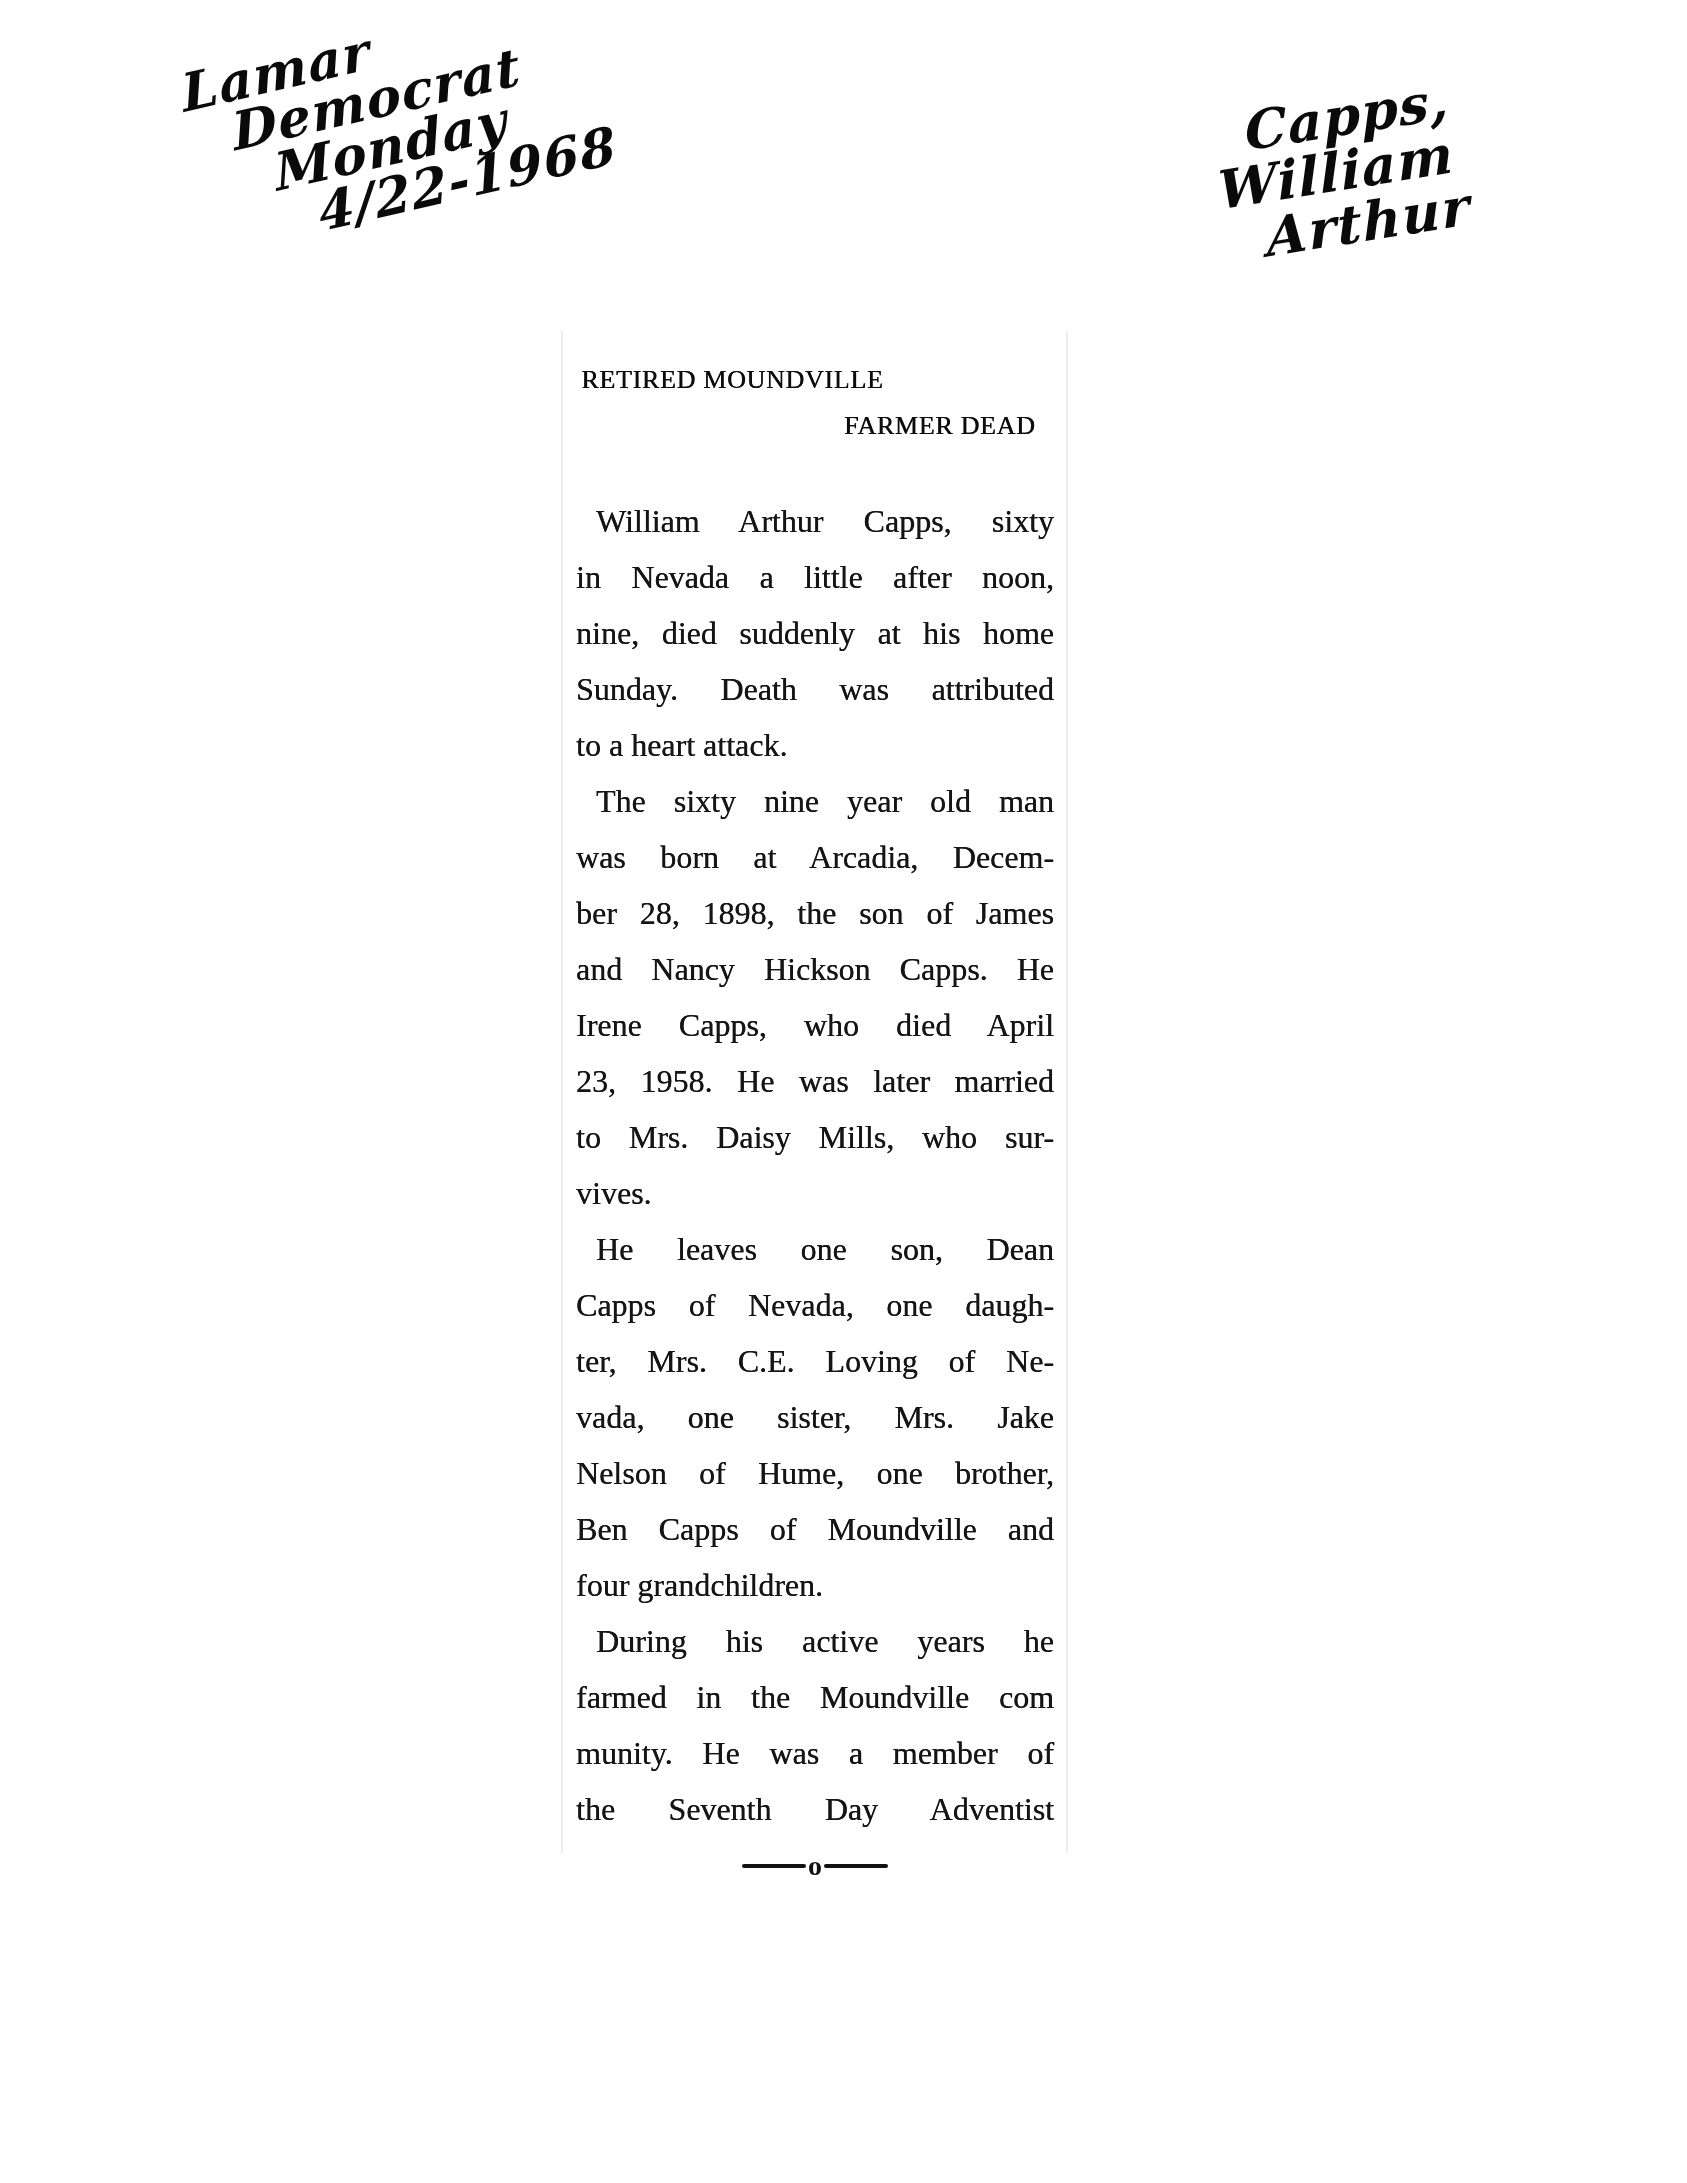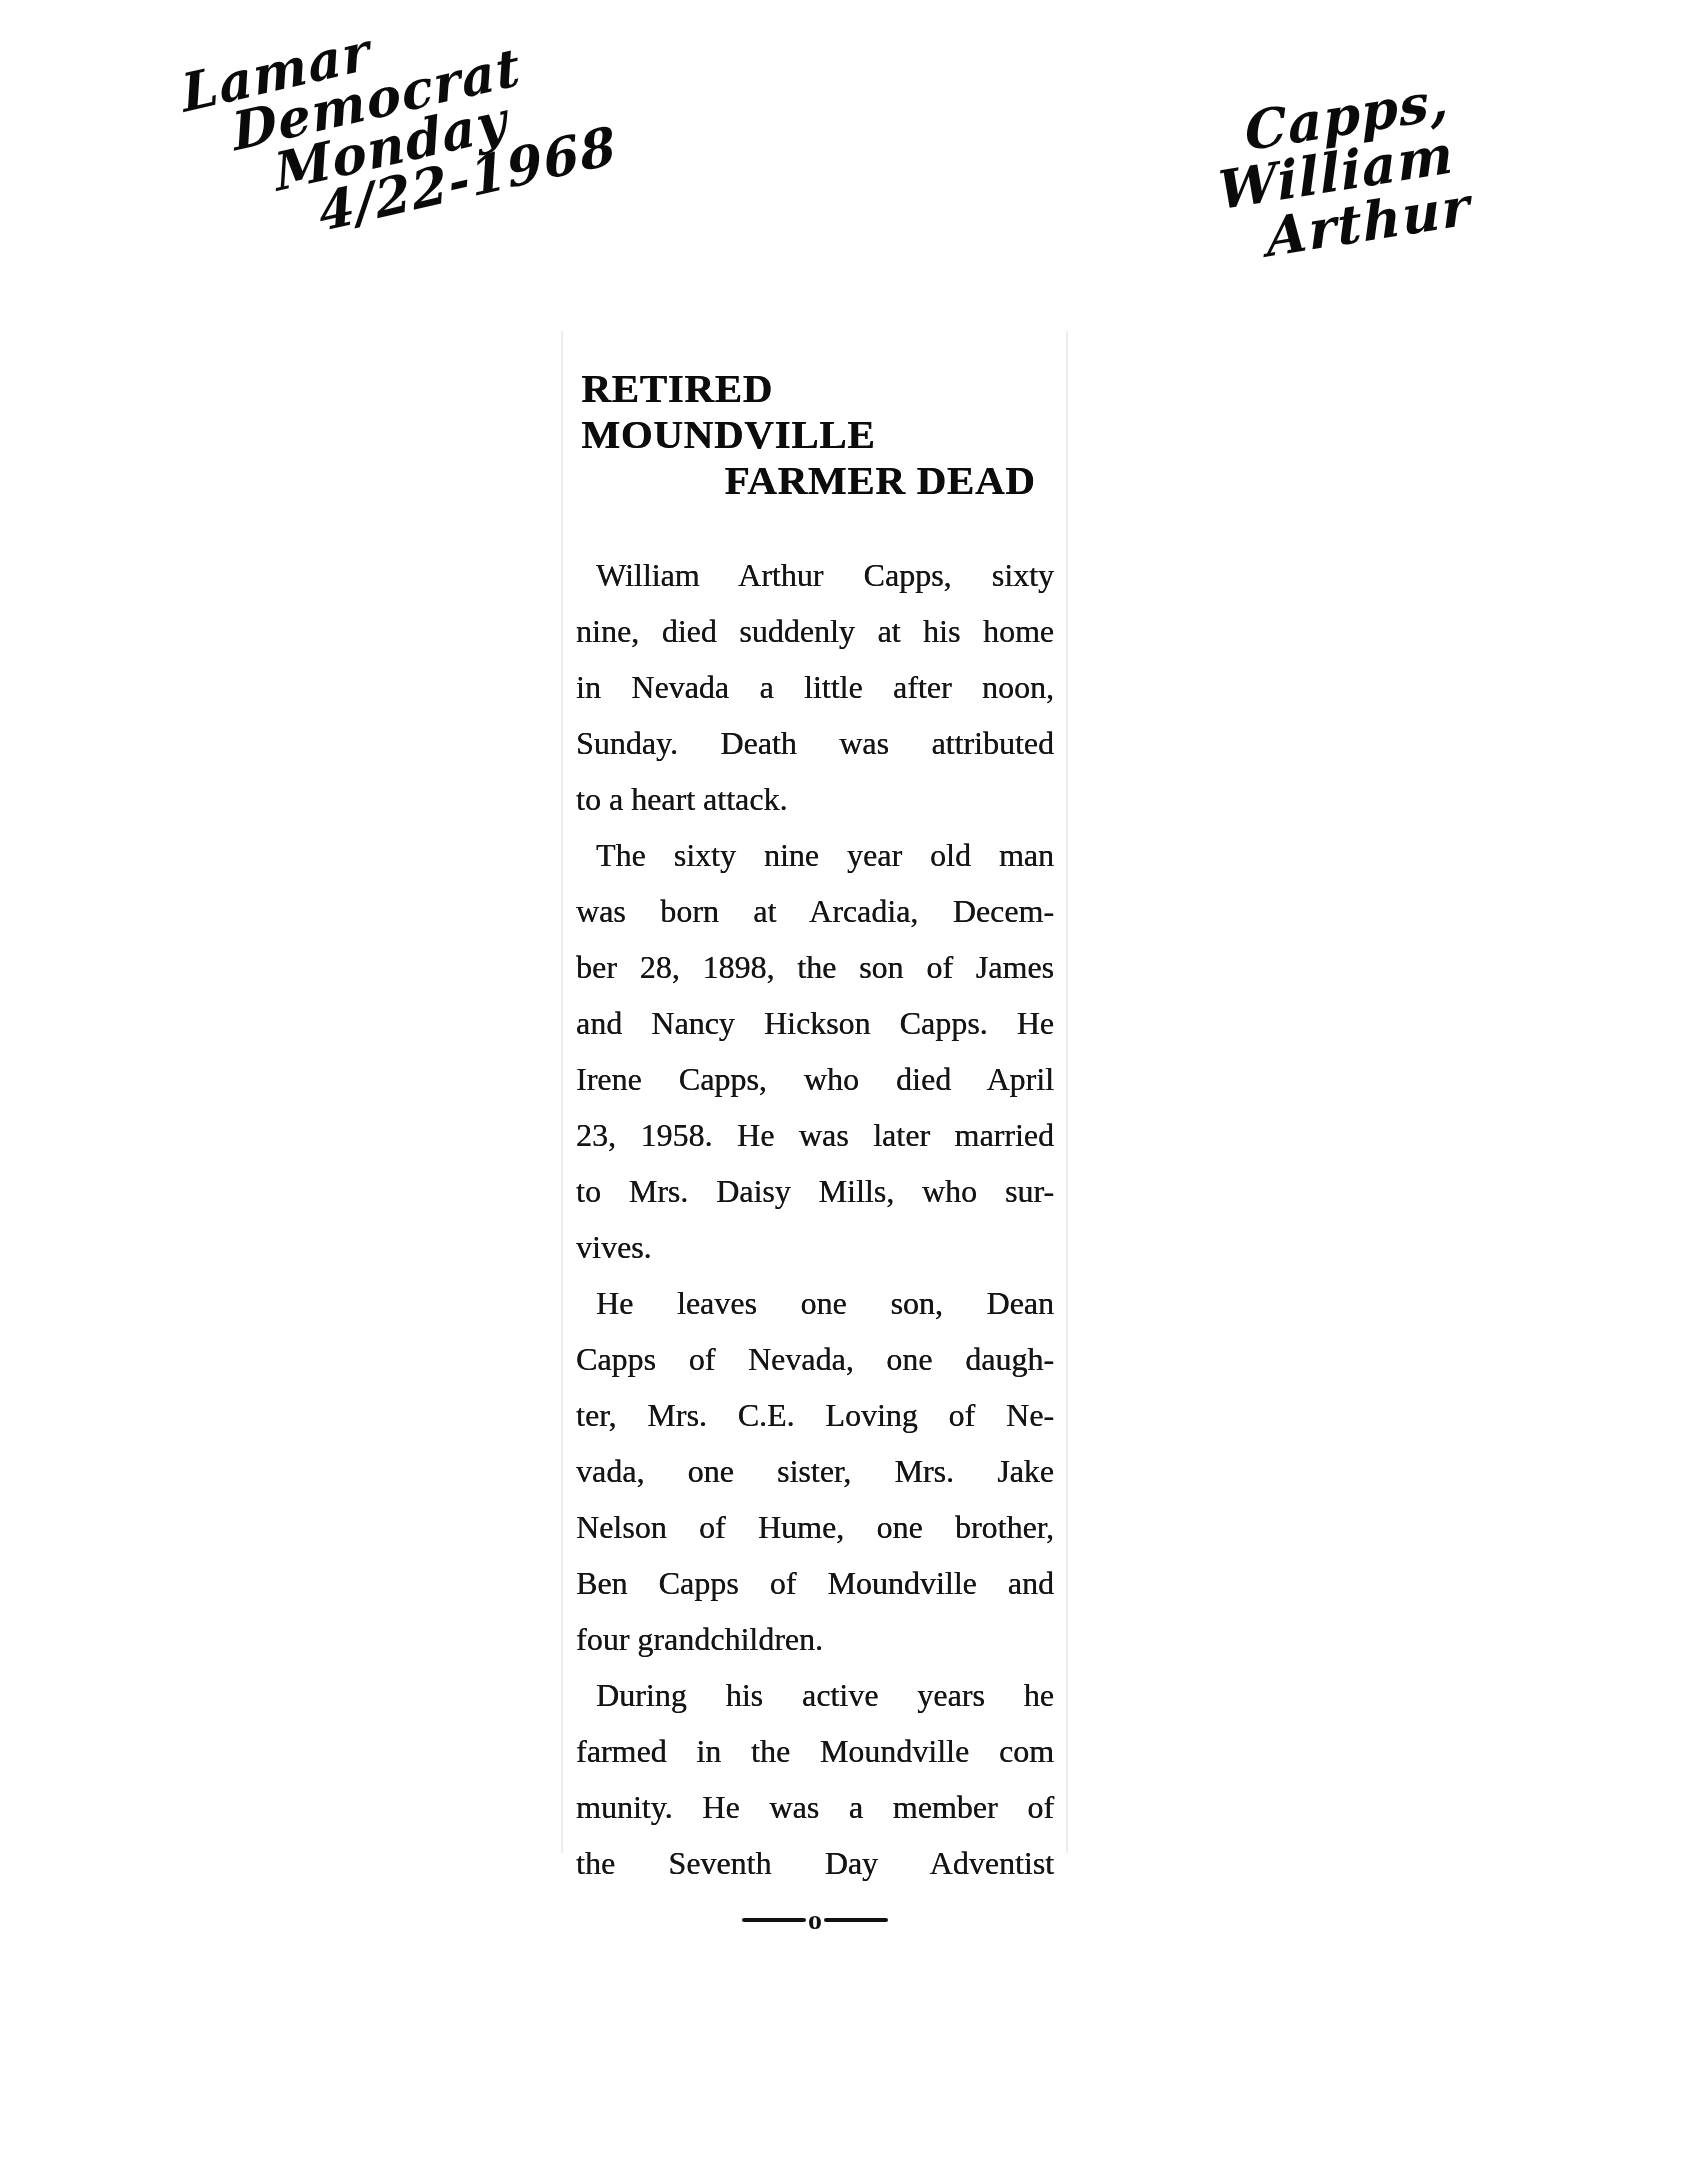--- a/index.html
+++ b/index.html
@@ -62,24 +62,24 @@
     position: absolute;
     top: 331px;
     width: 2px;
     height: 1522px;
     background: #ededed;
   }
   .clip-edge.left  { left: 561px; }
   .clip-edge.right { left: 1066px; }
 
   .headline {
-    margin: 8px 0 52px 0;
-    font-size: 41px;
+    margin: 0 0 52px 0;
+    font-size: 26px;
     line-height: 46px;
-    font-weight: bold;
+    font-weight: normal;
     letter-spacing: 0.7px;
     color: #0c0c0c;
     text-shadow: 0.4px 0 0 currentColor;
   }
   .headline .hl1 { display: block; text-align: left; padding-left: 5.3px; }
   .headline .hl2 { display: block; text-align: right; padding-right: 18.5px; }
 
   .body-text {
     font-size: 32px;
     line-height: 40px;
@@ -137,22 +137,22 @@
 
   <h1 class="headline">
     <span class="hl1">RETIRED MOUNDVILLE</span>
     <span class="hl2">FARMER DEAD</span>
   </h1>
 
   <div class="body-text">
 
     <div>
       <div class="bline first">William Arthur Capps, sixty</div>
+      <div class="bline">in Nevada a little after noon,</div>
       <div class="bline">nine, died suddenly at his home</div>
-      <div class="bline">in Nevada a little after noon,</div>
       <div class="bline">Sunday. Death was attributed</div>
       <div class="bline last">to a heart attack.</div>
     </div>
 
     <div>
       <div class="bline first">The sixty nine year old man</div>
       <div class="bline">was born at Arcadia, Decem-</div>
       <div class="bline">ber 28, 1898, the son of James</div>
       <div class="bline">and Nancy Hickson Capps. He</div>
       <div class="bline">Irene Capps, who died April</div>

